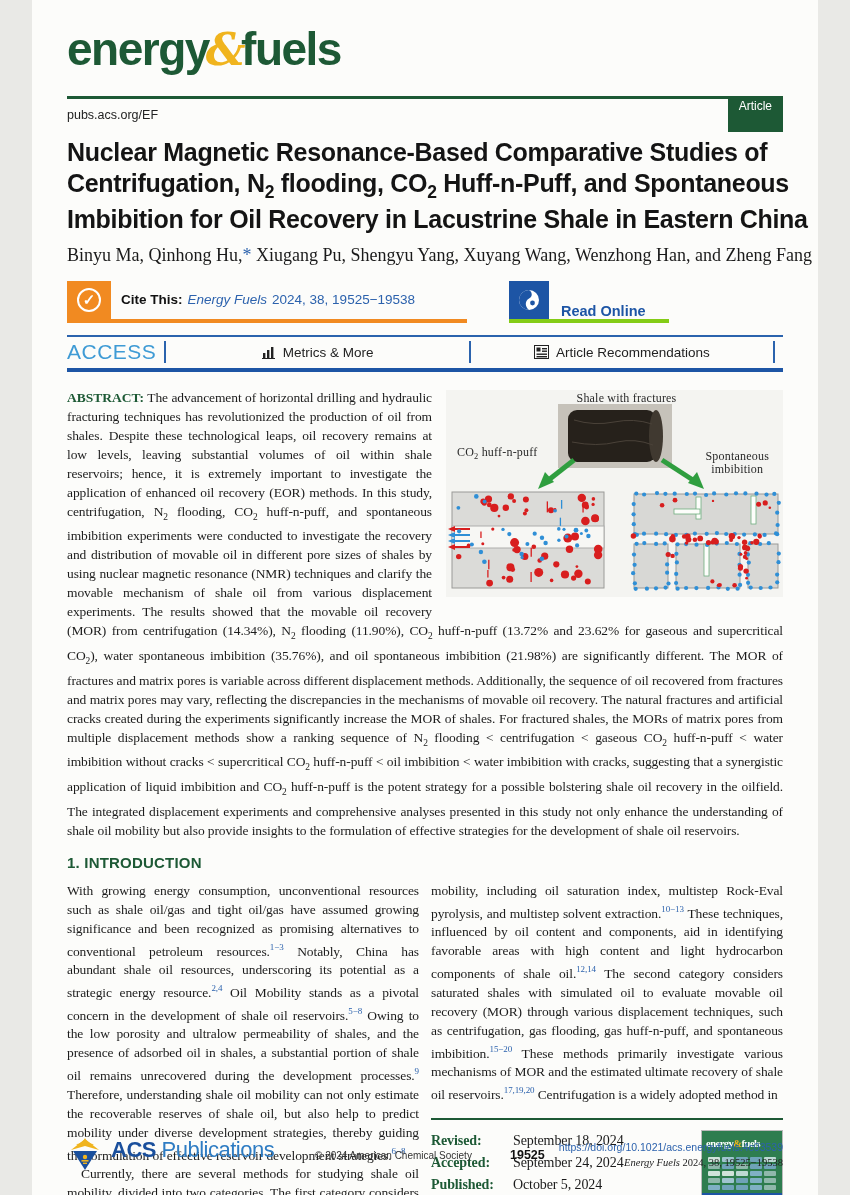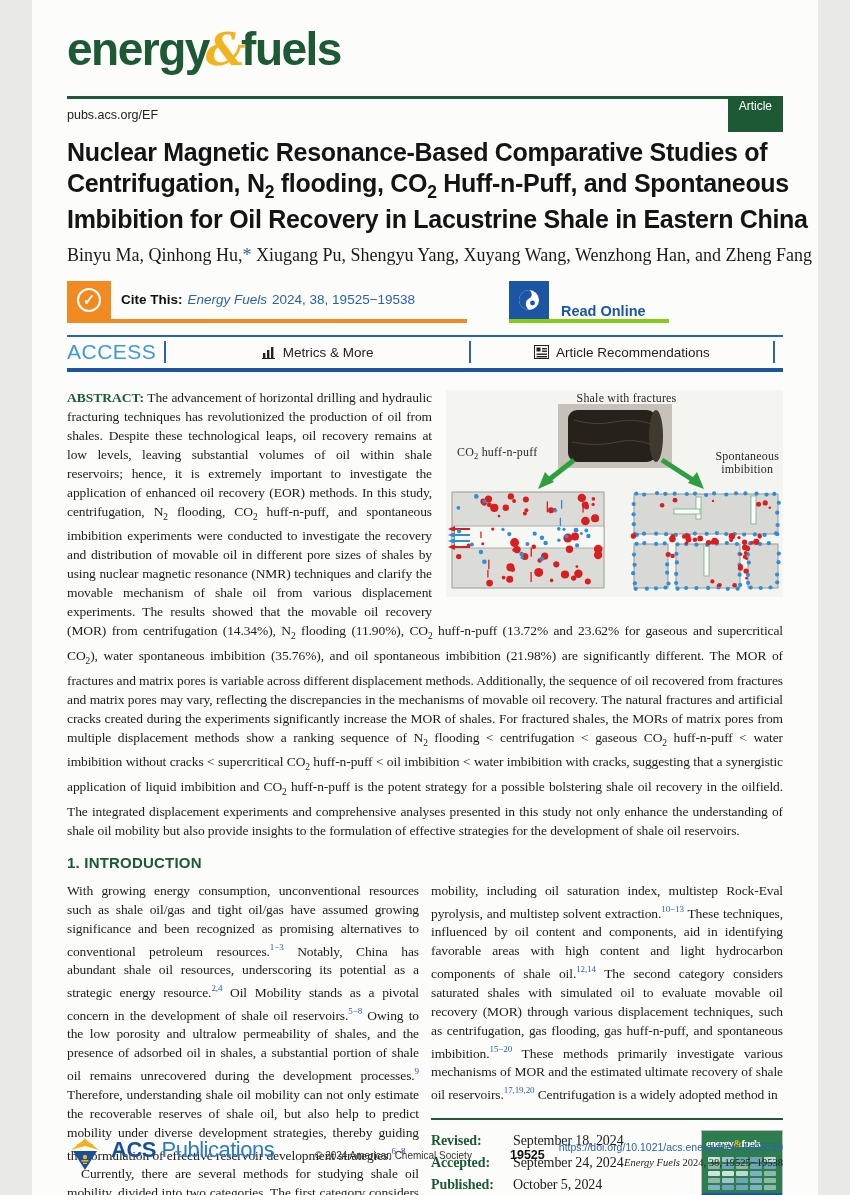--- a/index.html
+++ b/index.html
@@ -44,21 +44,21 @@
   .access-item { flex:1; display:flex; align-items:center; justify-content:center; gap:7px; font-size:13.5px; color:#222; }
   .access-thick { height:4px; background:#1d55a5; }
 
   
   .abstract { margin-top:16px; font-family:"Liberation Serif", serif; font-size:13.5px; line-height:19px; color:#1c1c1c; text-align:justify; letter-spacing:-0.1px; }
   .abstract-label { font-weight:bold; color:#1d5935; letter-spacing:0; }
   .abs-fig { float:right; width:337px; height:207px; margin:2px 0 6px 14px; background:#f4f4f1; position:relative; font-family:"Liberation Serif", serif; }
   .fig-label { position:absolute; font-size:12px; color:#2a2a2a; line-height:1.15; letter-spacing:0.2px; }
   .fig-label-top { top:2px; left:50%; transform:translateX(-38%); white-space:nowrap; }
   .fig-label-left { top:56px; left:11px; white-space:nowrap; }
-  .fig-label-right { top:60px; right:4px; text-align:center; }
+  .fig-label-right { top:60px; right:14px; text-align:center; }
 
   
   .intro-heading { margin-top:14px; font-size:15px; font-weight:bold; color:#1d5935; letter-spacing:0.2px; }
   .columns { display:flex; gap:12px; margin-top:10px; }
   .col { width:384px; font-family:"Liberation Serif", serif; font-size:13.5px; line-height:19px; text-align:justify; color:#1c1c1c; letter-spacing:-0.1px; }
   .col p.indent { text-indent:14px; }
   sup.ref { color:#2c62ad; font-size:9px; }
 
   .dates-rule { height:2px; background:#1d5935; margin-top:14px; }
   .dates-flex { display:flex; justify-content:space-between; margin-top:10px; }

